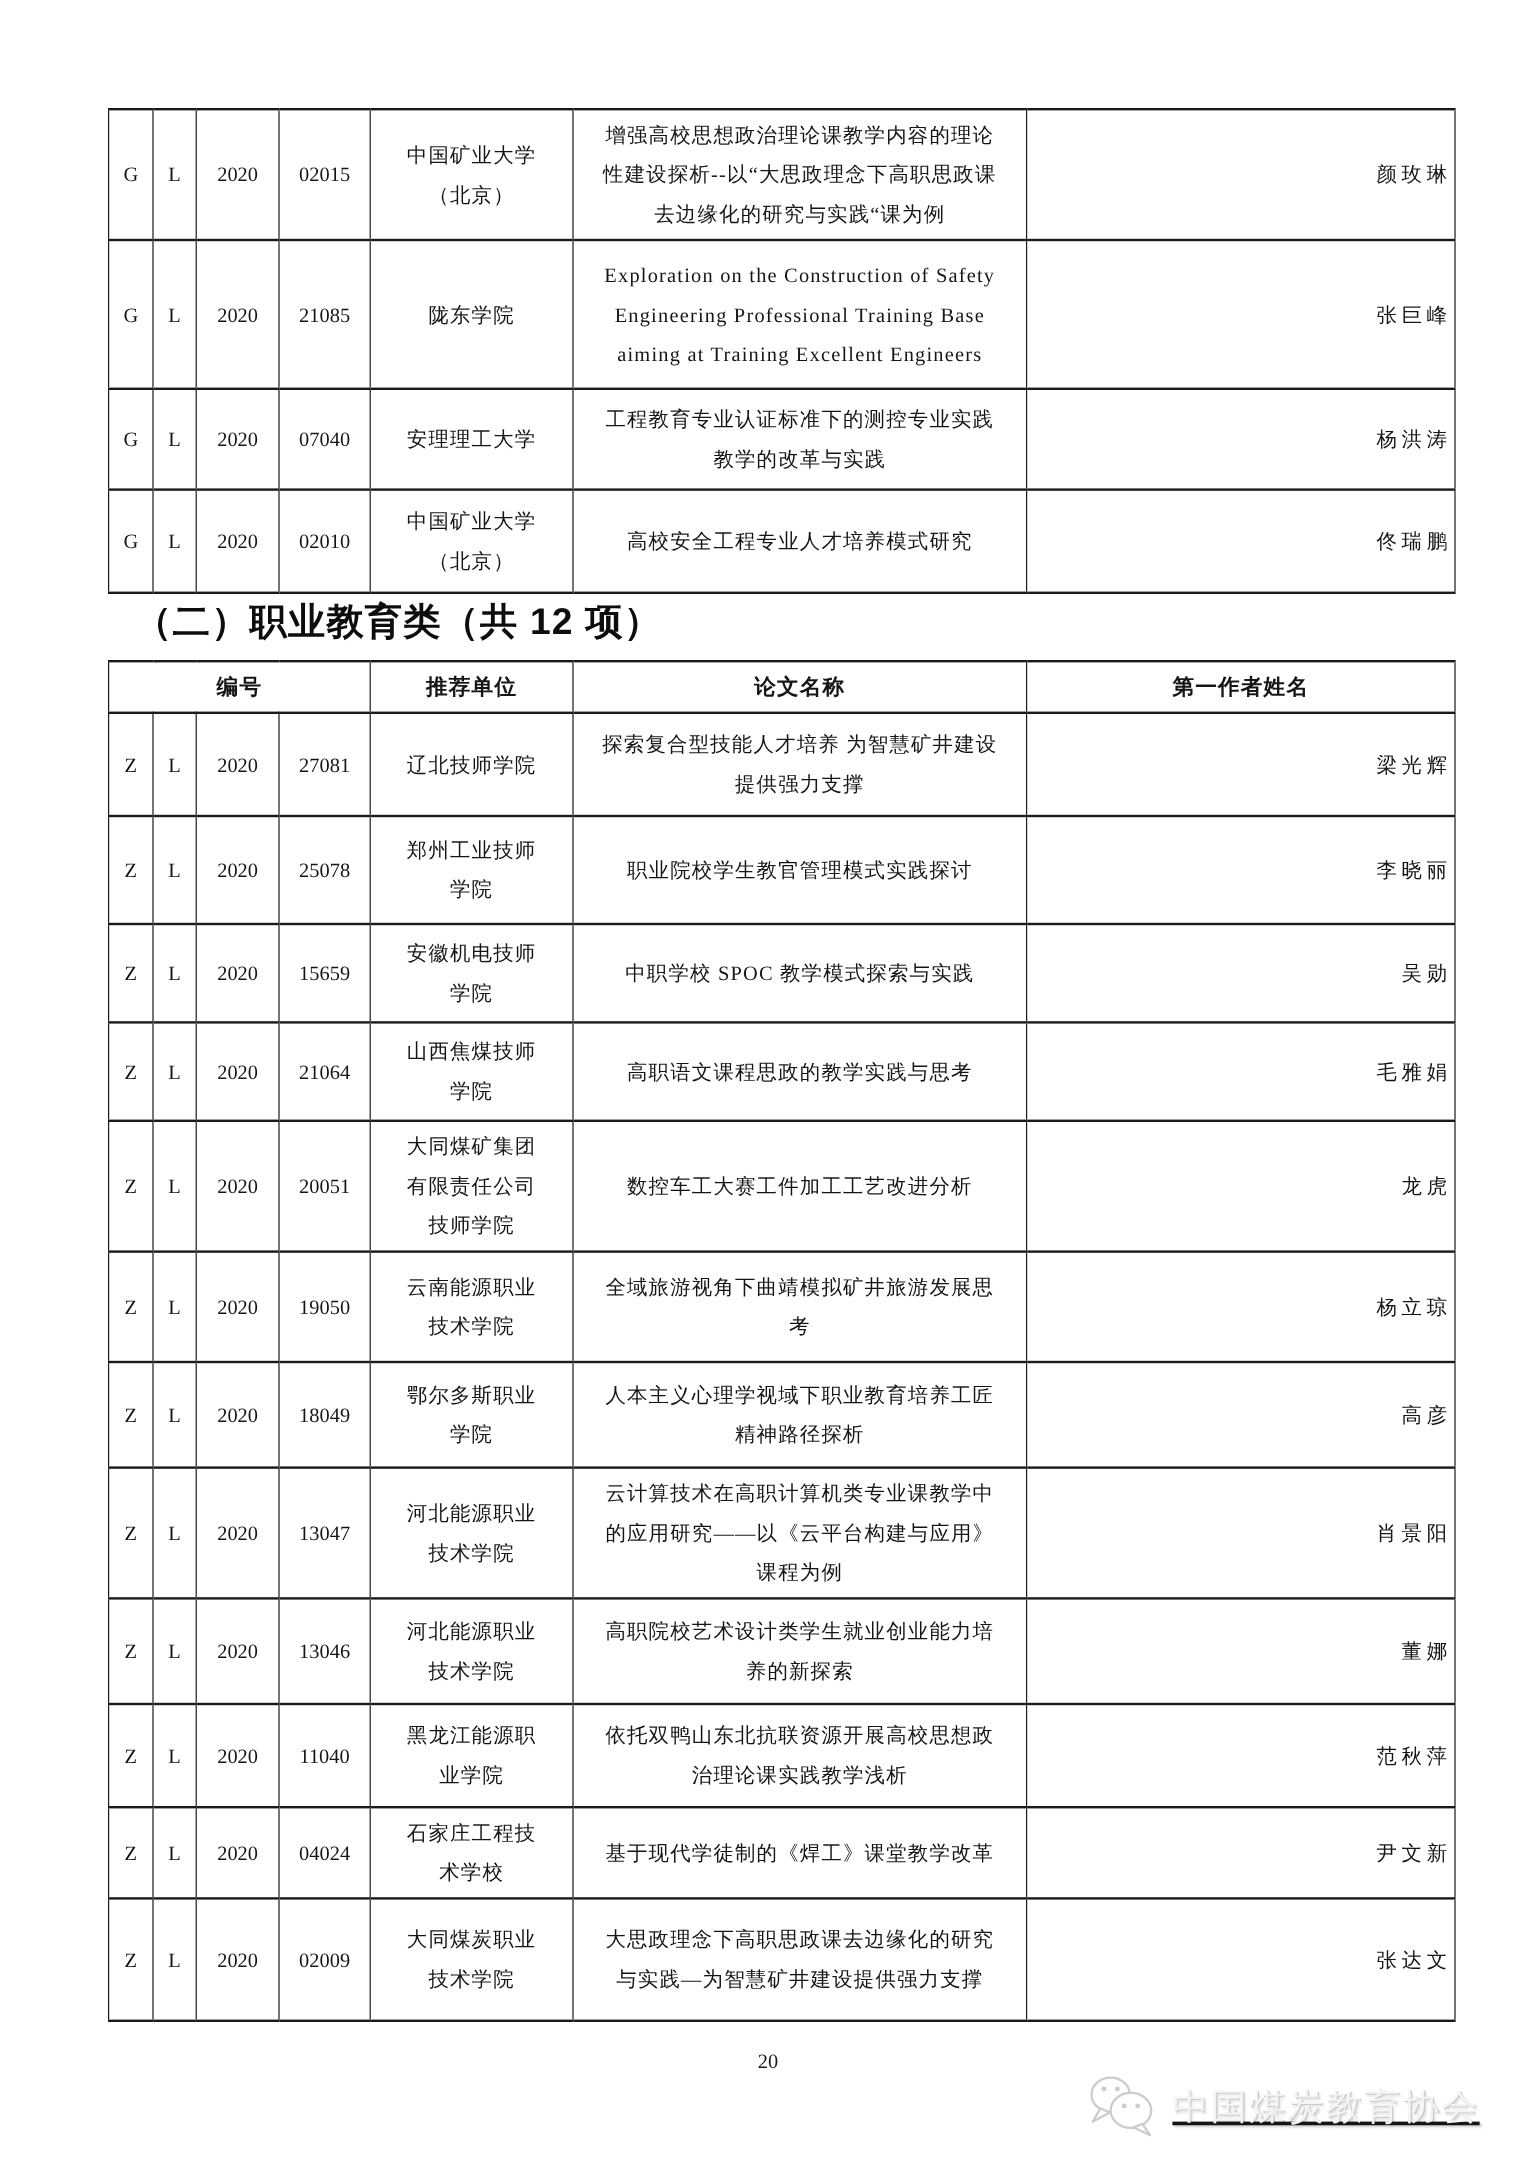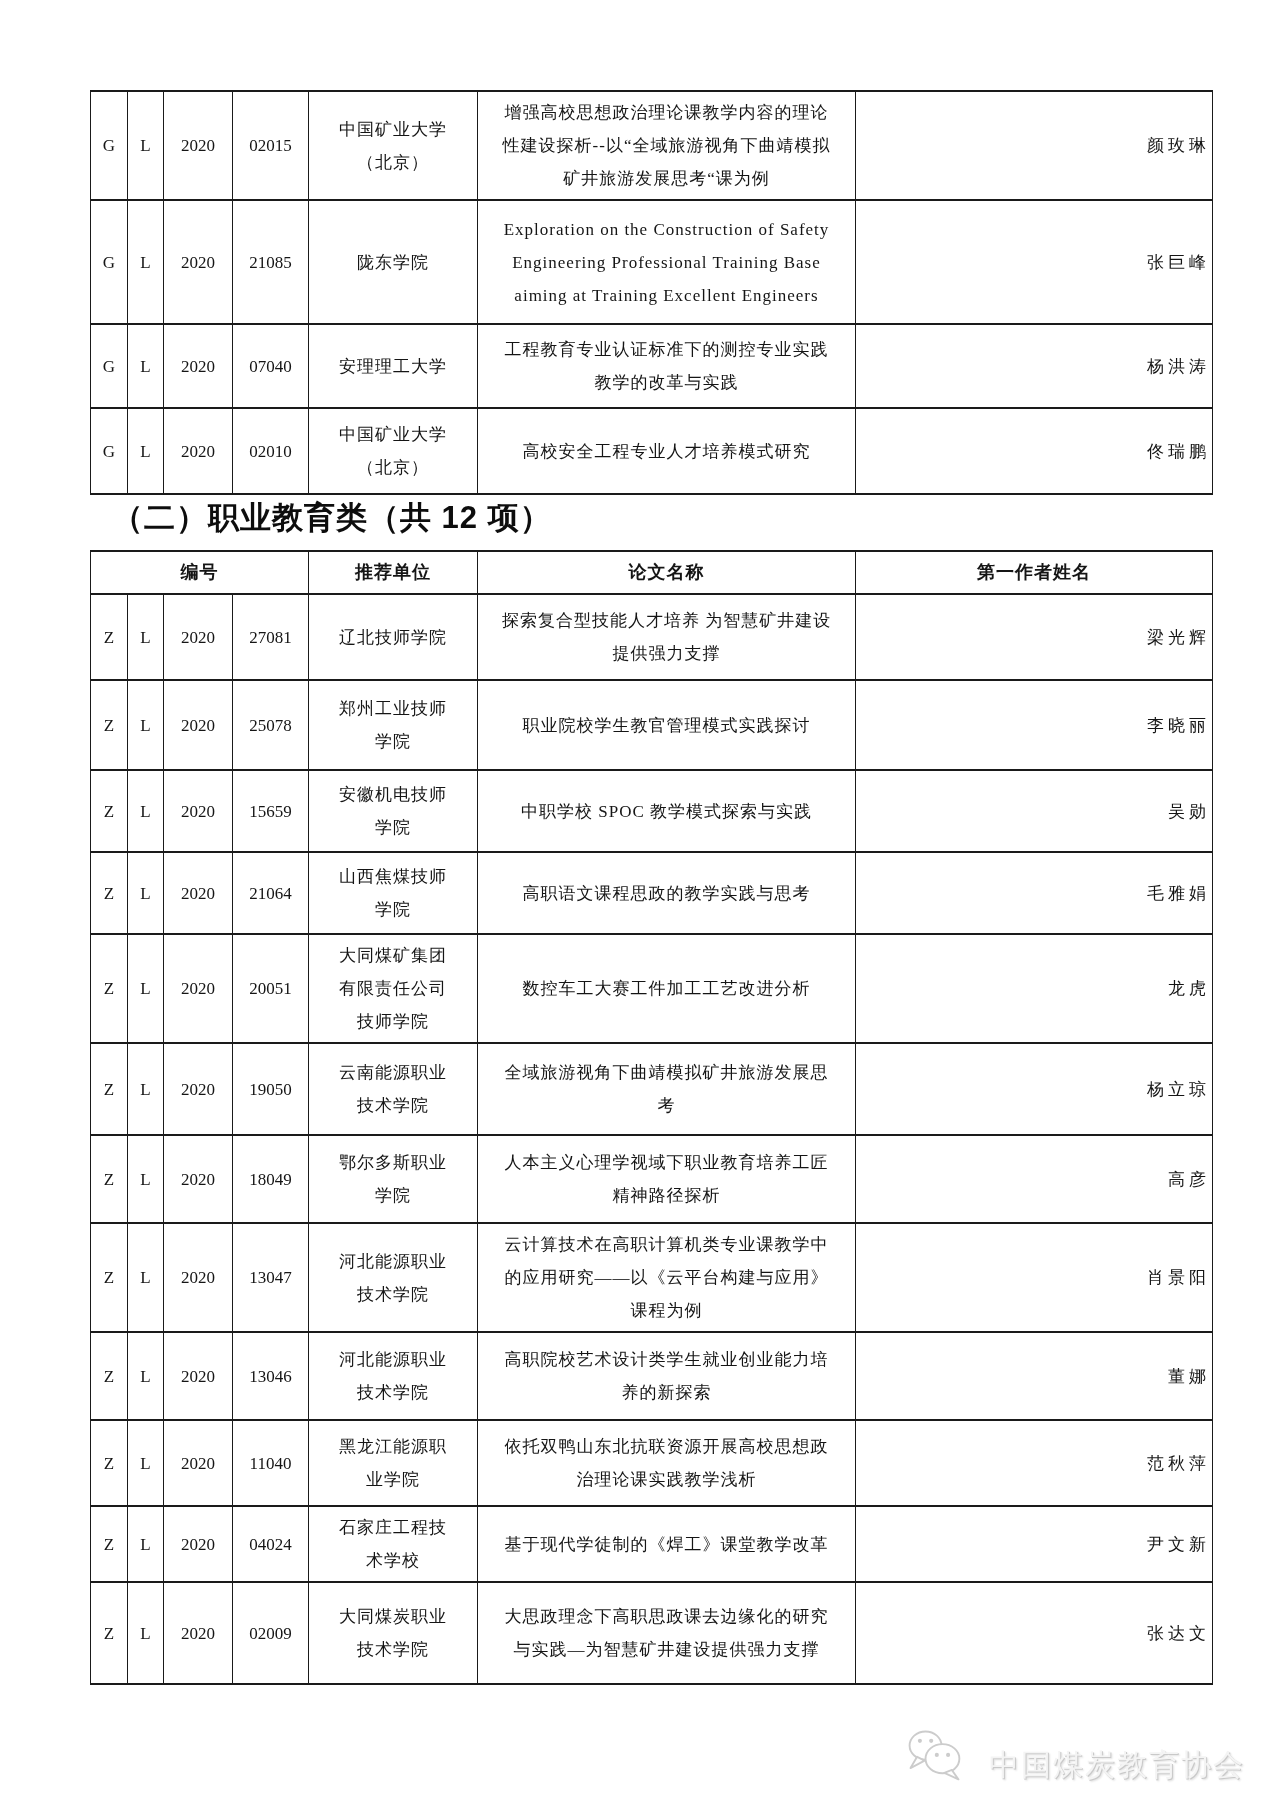--- a/index.html
+++ b/index.html
@@ -48,21 +48,21 @@
     letter-spacing:1px;
     color:#0d0d0d;
     white-space:nowrap;
   }
   .page-number{
     position:absolute;left:0;top:1708px;width:100%;
     text-align:center;font-size:17px;color:#1a1a1a;
   }
   .watermark{
     position:absolute;left:903px;top:1726px;
-    display:flex;align-items:flex-end;gap:24px;
+    display:flex;align-items:center;gap:12px;text-decoration:underline;
   }
   .watermark-text{
     font-family:"Liberation Sans","DejaVu Sans",sans-serif;
     font-size:30px;
     letter-spacing:2px;
     color:#f4f4f4;
     text-shadow:1px 1px 0 #c9c9c9, 2px 2px 2px #e0e0e0;
     white-space:nowrap;
   }
 </style>
@@ -81,21 +81,21 @@
         <col style="width:378px">
         <col style="width:357px">
     </colgroup>
     <tbody>
       <tr style="height:96px">
         <td>G</td>
         <td>L</td>
         <td>2020</td>
         <td>02015</td>
         <td class="unit-cell">中国矿业大学（北京）</td>
-        <td class="title-cell">增强高校思想政治理论课教学内容的理论性建设探析--以“全域旅游视角下曲靖模拟矿井旅游发展思考“课为例</td>
+        <td class="title-cell">增强高校思想政治理论课教学内容的理论性建设探析--以“大思政理念下高职思政课去边缘化的研究与实践“课为例</td>
         <td class="author-cell">颜玫琳</td>
       </tr>
       <tr style="height:124px">
         <td>G</td>
         <td>L</td>
         <td>2020</td>
         <td>21085</td>
         <td class="unit-cell">陇东学院</td>
         <td class="title-cell">Exploration on the Construction of Safety Engineering Professional Training Base aiming at Training Excellent Engineers</td>
         <td class="author-cell">张巨峰</td>
@@ -244,20 +244,21 @@
         <td>L</td>
         <td>2020</td>
         <td>02009</td>
         <td class="unit-cell">大同煤炭职业技术学院</td>
         <td class="title-cell">大思政理念下高职思政课去边缘化的研究与实践—为智慧矿井建设提供强力支撑</td>
         <td class="author-cell">张达文</td>
       </tr>
     </tbody>
   </table>
 
+  <div class="page-number">20</div>
 
   <div class="watermark">
     <span>
       <svg width="62" height="56" viewBox="0 0 66 58" aria-hidden="true">
         <ellipse cx="24" cy="20" rx="17" ry="15" fill="#ffffff" stroke="#cccccc" stroke-width="2"></ellipse>
         <path d="M15 32 L8 44 L23 36 Z" fill="#ffffff" stroke="#cccccc" stroke-width="2" stroke-linejoin="round"></path>
         <circle cx="18" cy="15" r="2.2" fill="#cccccc"></circle>
         <circle cx="30" cy="15" r="2.2" fill="#cccccc"></circle>
         <ellipse cx="42" cy="34" rx="18" ry="15.5" fill="#ffffff" stroke="#cccccc" stroke-width="2"></ellipse>
         <path d="M52 46 L59 56 L44 49 Z" fill="#ffffff" stroke="#cccccc" stroke-width="2" stroke-linejoin="round"></path>

